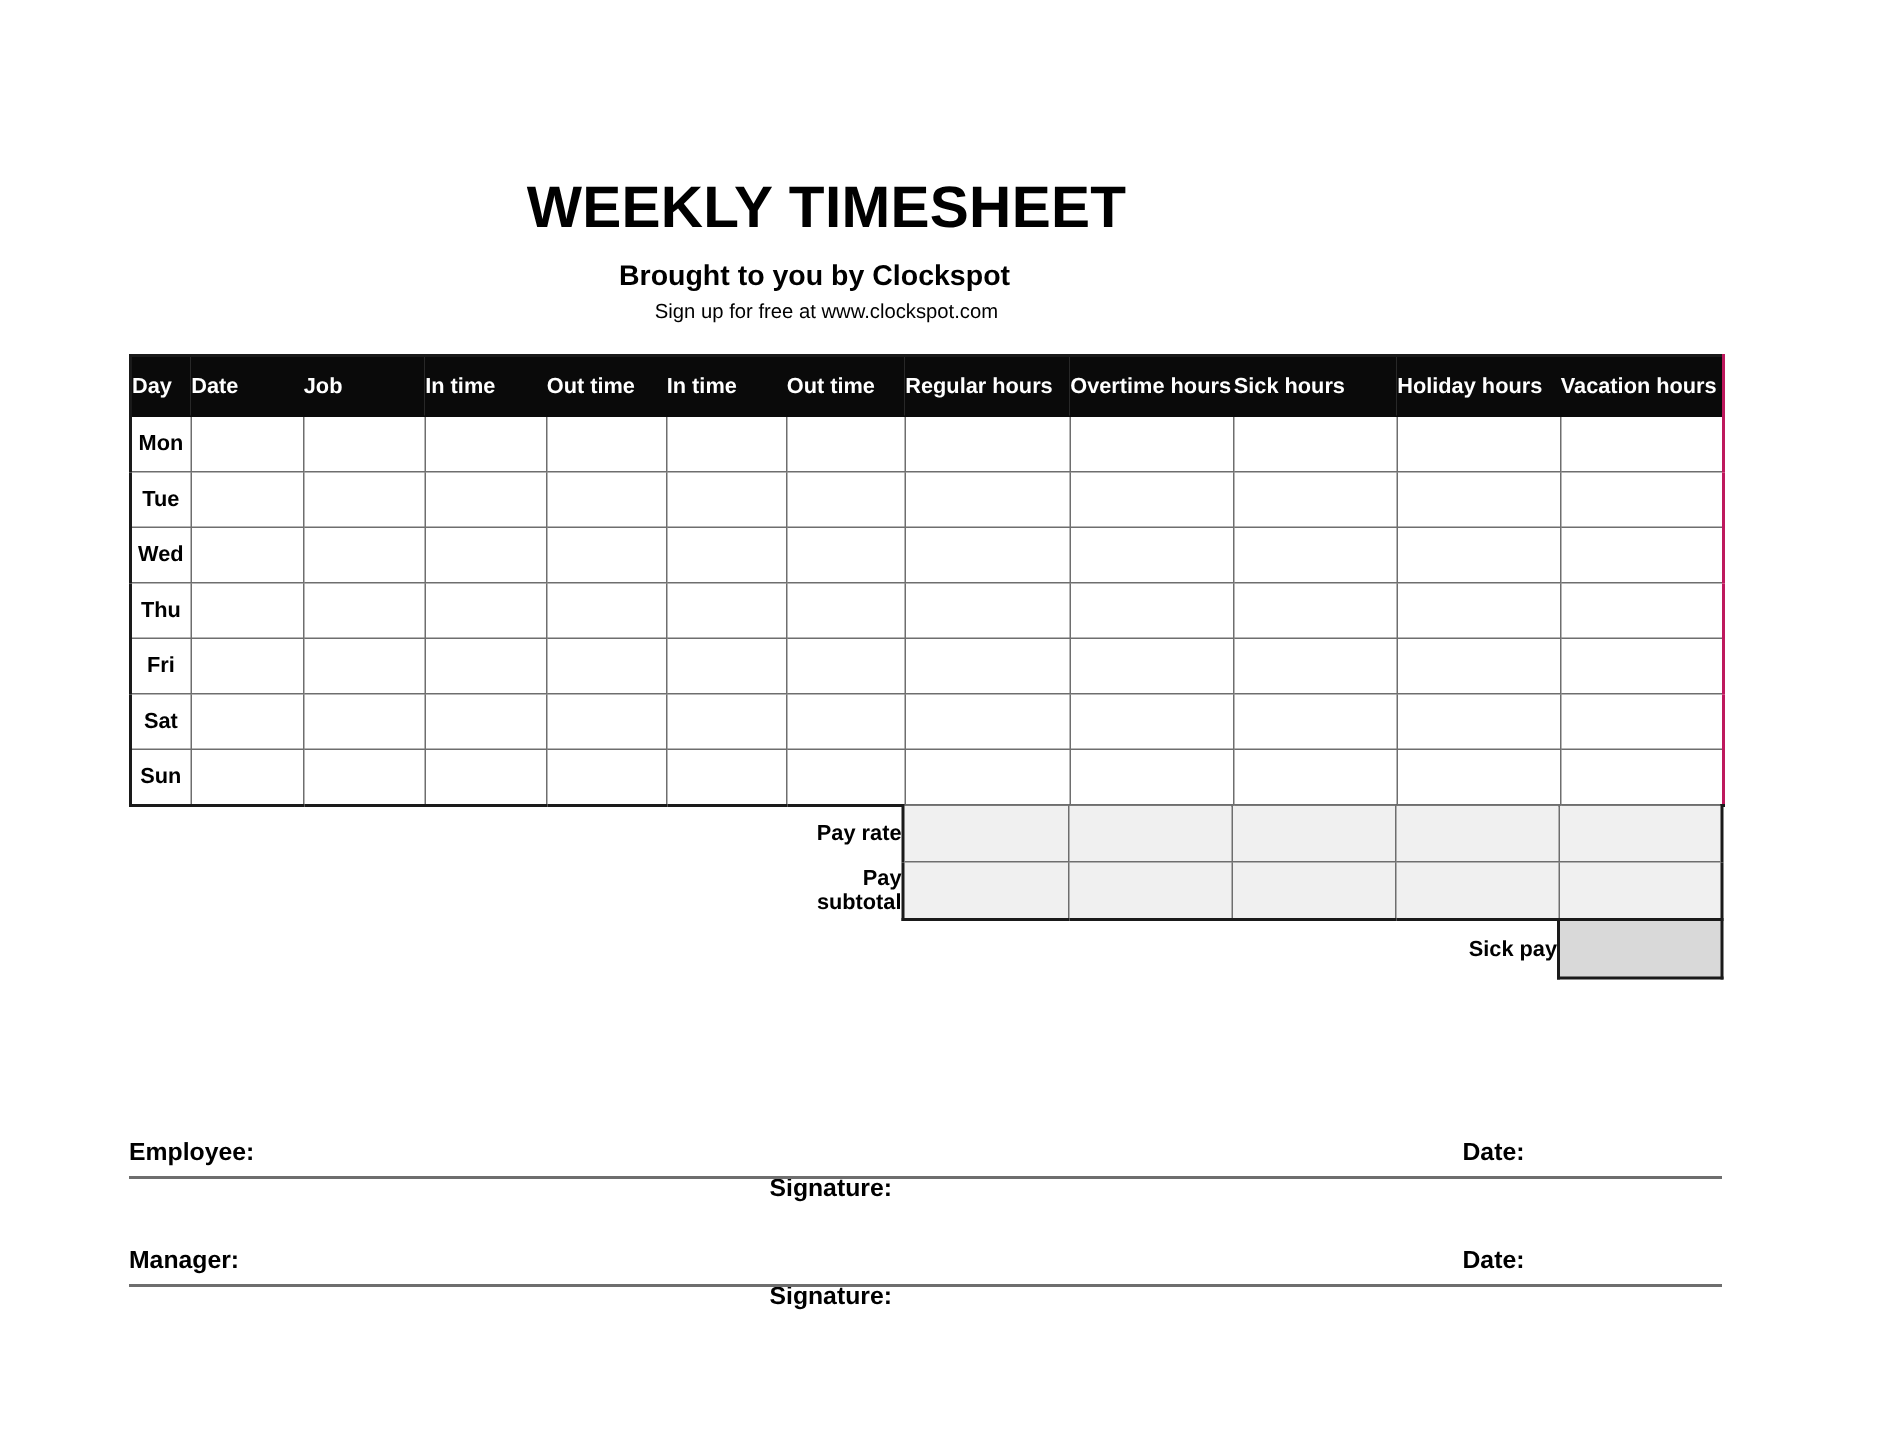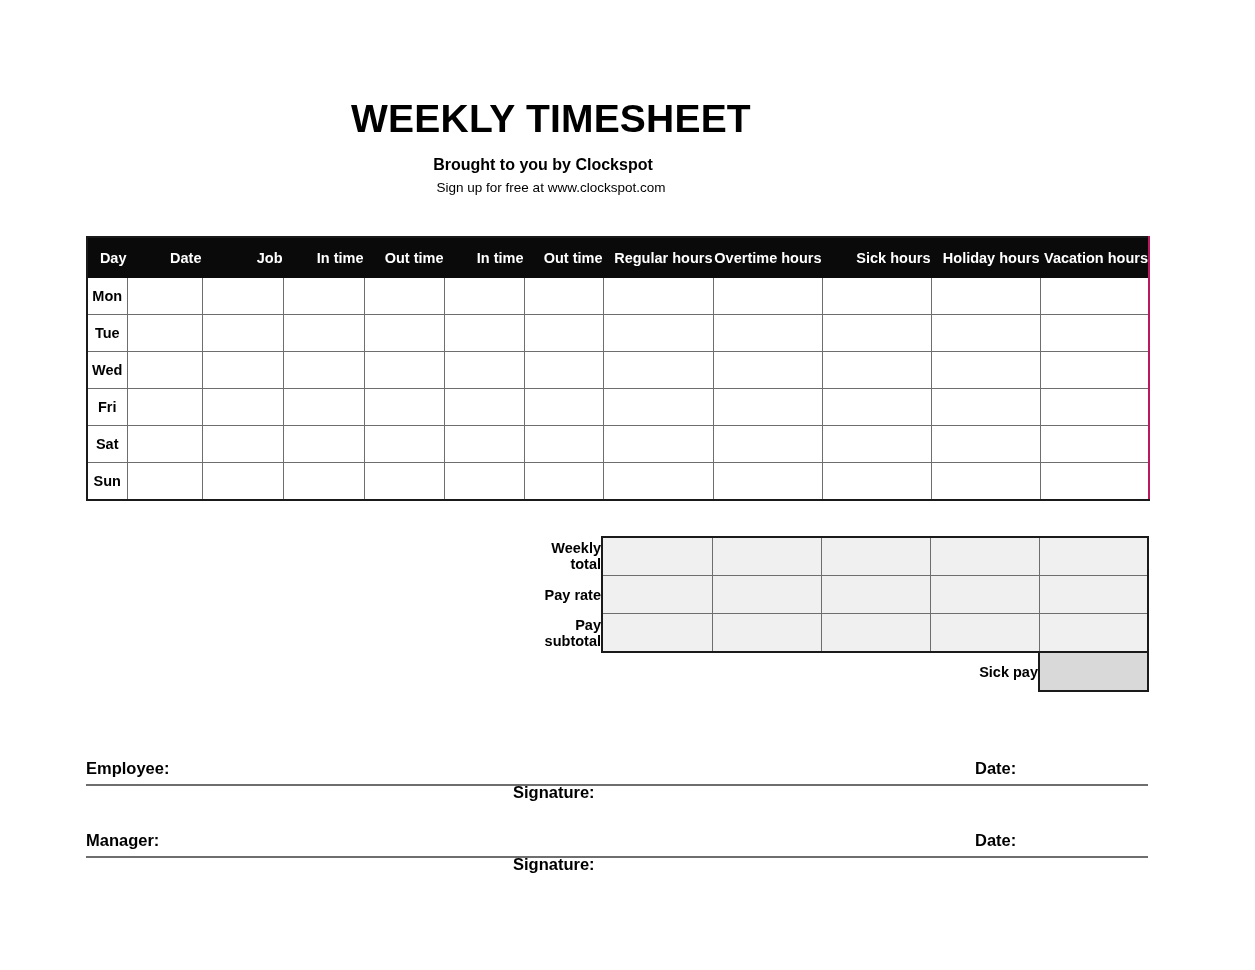--- a/index.html
+++ b/index.html
@@ -18,34 +18,34 @@
   .page {
     position: relative;
     width: 1255px;
     height: 970px;
   }
 
   
   .header-block {
     position: absolute;
     left: 0;
-    top: 96px;
+    top: 116px;
     width: 1072px;
     text-align: center;
   }
   .doc-title {
     font-size: 39px;
     font-weight: bold;
     letter-spacing: 0.2px;
     line-height: 46px;
     margin: 0;
     padding-left: 30px;
   }
   .doc-subtitle {
-    font-size: 16px;
+    font-size: 19px;
     font-weight: bold;
     line-height: 22px;
     margin: 12px 0 0 0;
     padding-left: 14px;
   }
   .doc-tagline {
     font-size: 13.5px;
     font-weight: normal;
     line-height: 18px;
     margin: 3px 0 0 0;
@@ -65,21 +65,21 @@
     border: 1px solid #6e6e6e;
     padding: 0;
     margin: 0;
   }
   .sheet thead th {
     background: #0a0a0a;
     color: #ffffff;
     font-size: 14.5px;
     font-weight: bold;
     height: 39px;
-    text-align: right;
+    text-align: left;
     border-color: #0a0a0a;
     vertical-align: middle;
     white-space: nowrap;
   }
   .sheet tbody td {
     height: 36px;
     background: #ffffff;
   }
   .day-cell {
     font-size: 14.5px;
@@ -251,20 +251,34 @@
         <td></td>
         <td></td>
         <td></td>
         <td></td>
         <td></td>
         <td></td>
         <td></td>
         <td></td>
       </tr>
       <tr>
+        <td class="day-cell">Thu</td>
+        <td></td>
+        <td></td>
+        <td></td>
+        <td></td>
+        <td></td>
+        <td></td>
+        <td></td>
+        <td></td>
+        <td></td>
+        <td></td>
+        <td></td>
+      </tr>
+      <tr>
         <td class="day-cell">Fri</td>
         <td></td>
         <td></td>
         <td></td>
         <td></td>
         <td></td>
         <td></td>
         <td></td>
         <td></td>
         <td></td>
@@ -311,29 +325,20 @@
       <col style="width:80px">
       <col style="width:80px">
       <col style="width:79px">
       <col style="width:110px">
       <col style="width:109px">
       <col style="width:109px">
       <col style="width:109px">
       <col style="width:109px">
     </colgroup>
     <tbody>
-      <tr class="sum-row-first">
-        <td class="blank-cell" colspan="6"></td>
-        <td class="sum-label">Weekly total</td>
-        <td class="sum-box edge-left"></td>
-        <td class="sum-box"></td>
-        <td class="sum-box"></td>
-        <td class="sum-box"></td>
-        <td class="sum-box edge-right"></td>
-      </tr>
       <tr>
         <td class="blank-cell" colspan="6"></td>
         <td class="sum-label">Pay rate</td>
         <td class="sum-box edge-left"></td>
         <td class="sum-box"></td>
         <td class="sum-box"></td>
         <td class="sum-box"></td>
         <td class="sum-box edge-right"></td>
       </tr>
       <tr class="sum-row-last">

